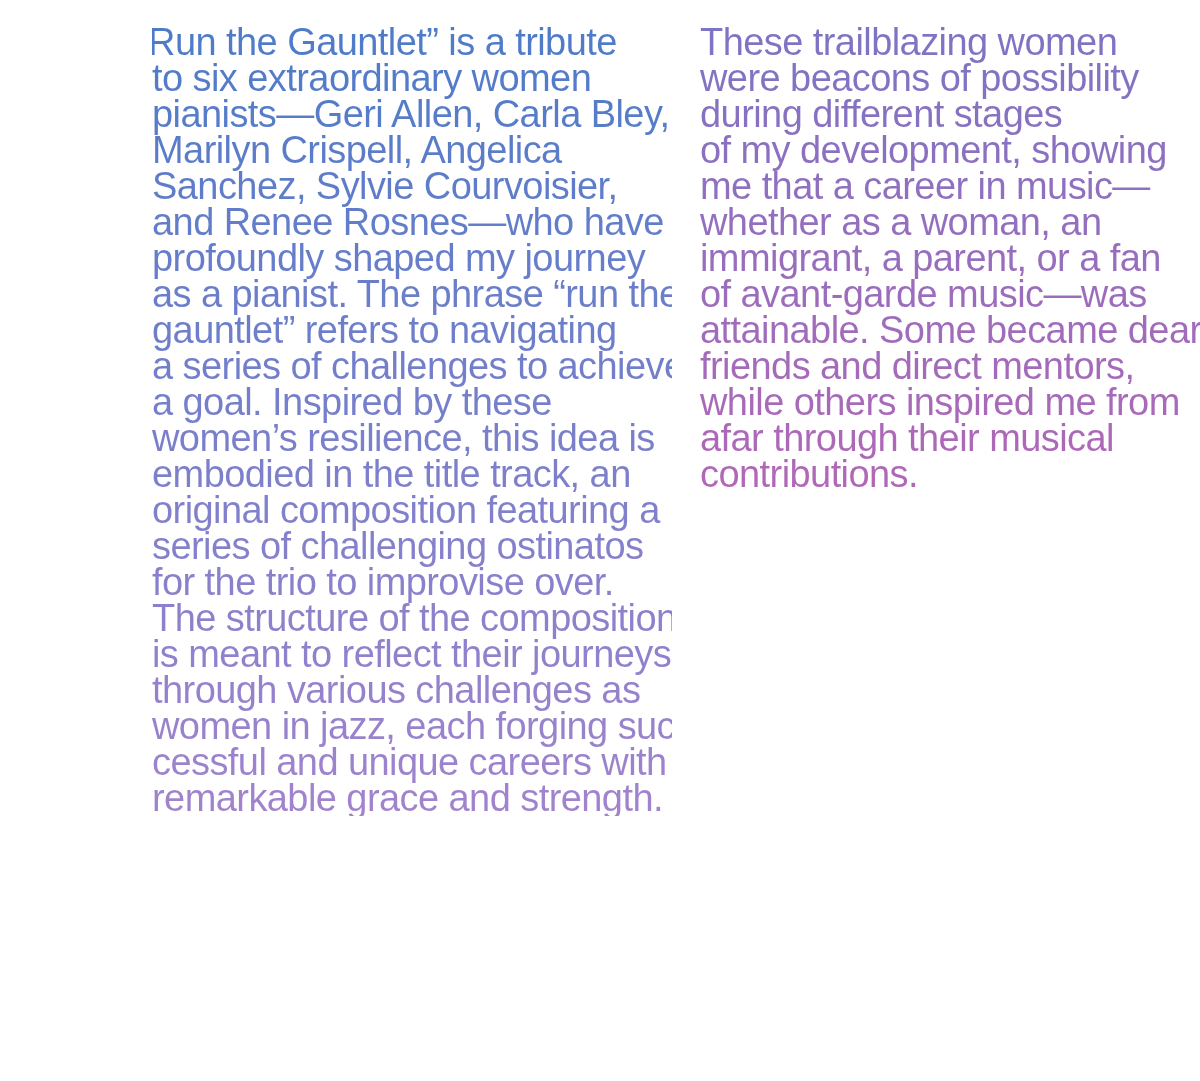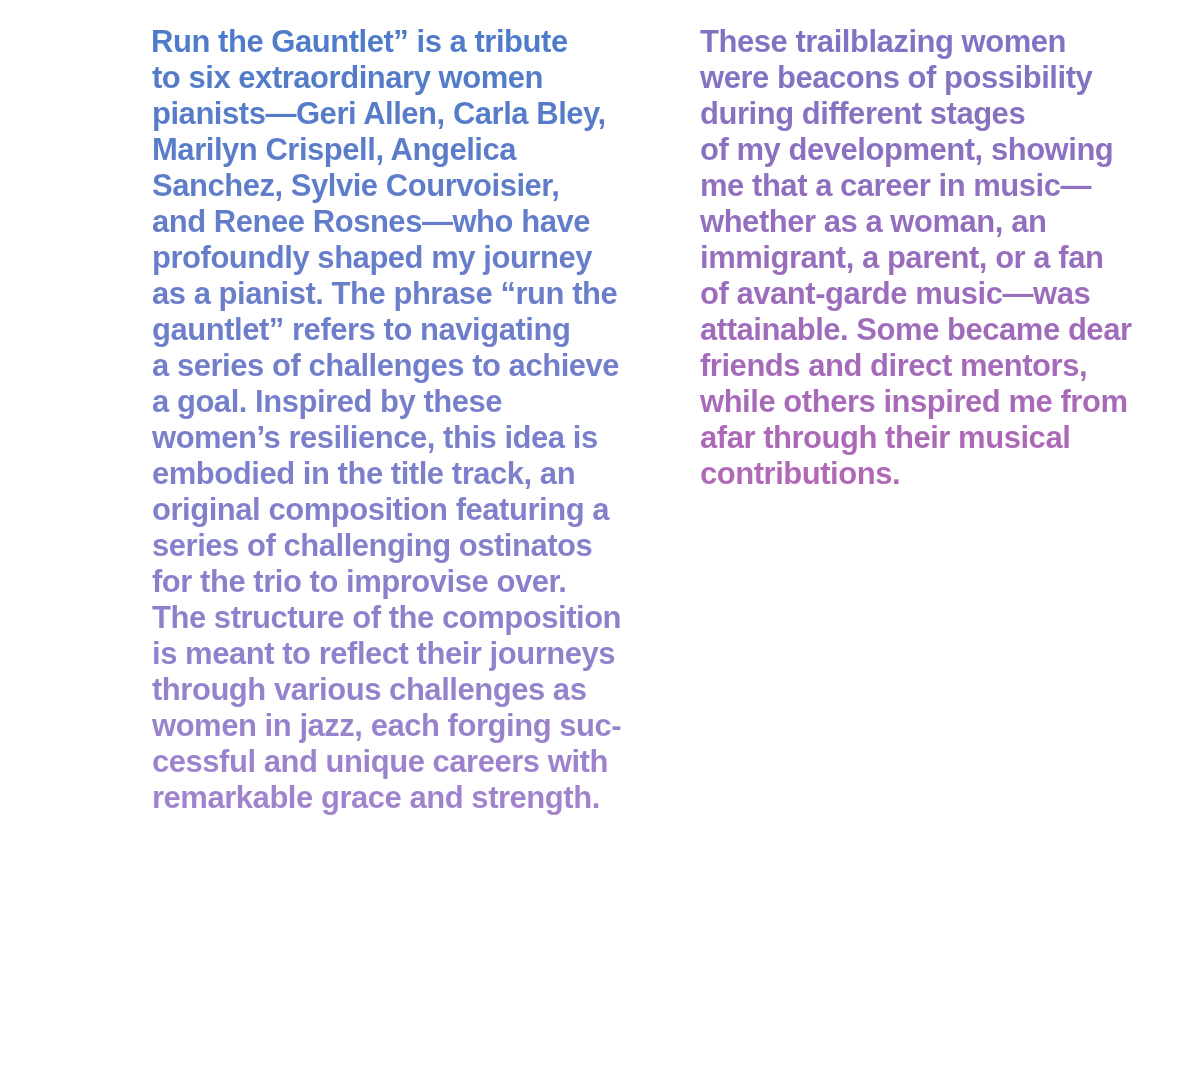--- a/index.html
+++ b/index.html
@@ -11,24 +11,24 @@
     position: relative;
     width: 1200px;
     height: 1081px;
     background: #ffffff;
     overflow: hidden;
     font-family: "Liberation Sans", sans-serif;
   }
   .column {
     position: absolute;
     top: 24px;
-    font-size: 31px;
+    font-size: 38px;
     line-height: 36px;
     letter-spacing: -0.015em;
-    font-weight: 700;
+    font-weight: 400;
     color: #8a7ac6; 
   }
   @supports ((-webkit-background-clip: text) or (background-clip: text)) {
     .column {
       background-image: linear-gradient(to bottom, var(--grad-top), var(--grad-bottom));
       -webkit-background-clip: text;
       background-clip: text;
       color: transparent;
       -webkit-text-fill-color: transparent;
     }

